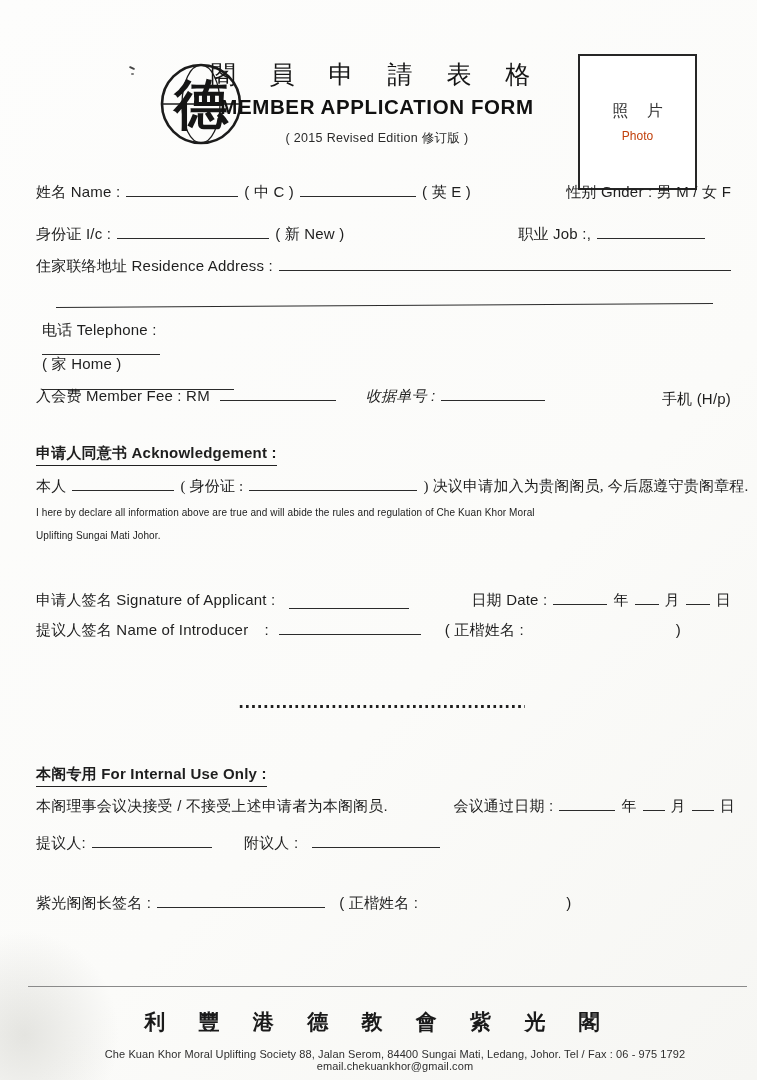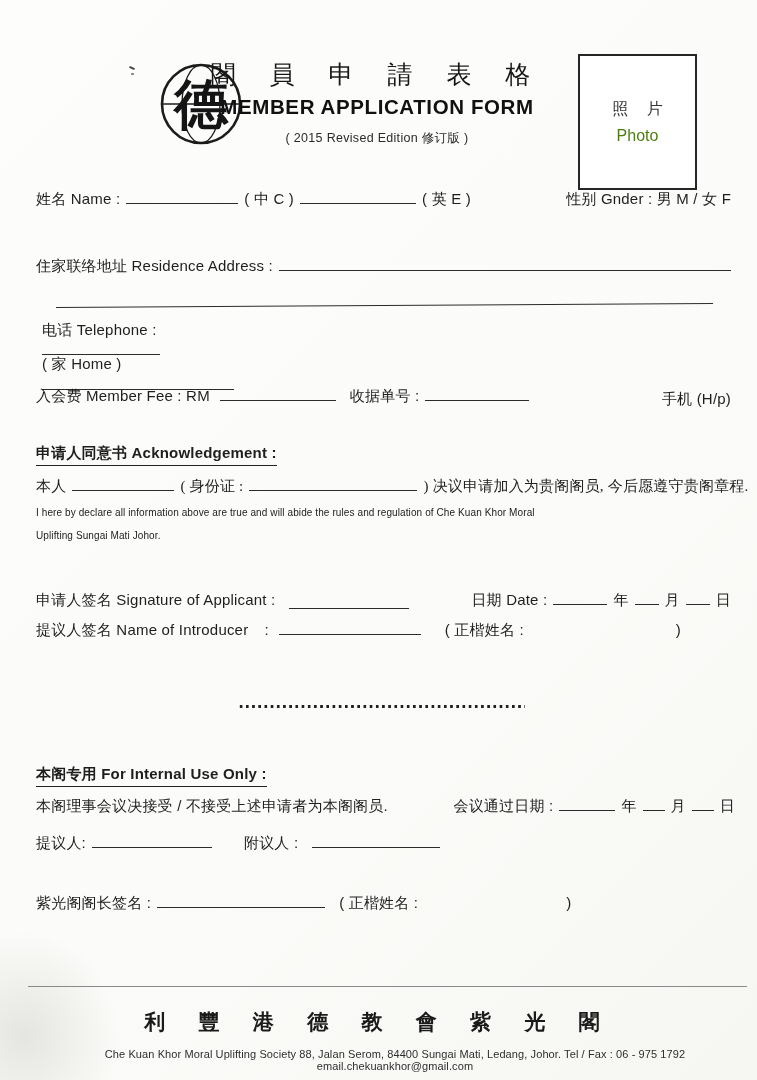--- a/index.html
+++ b/index.html
@@ -41,21 +41,21 @@
     font-size:25px;letter-spacing:13px;color:#161616;
   }
   .title-en{font-weight:bold;font-size:20.5px;letter-spacing:0.6px;margin-top:4px;color:#111;}
   .edition{font-size:12.5px;margin-top:11px;color:#2a2a2a;letter-spacing:0.3px;}
   .photo-box{
     position:absolute;left:578px;top:54px;width:115px;height:132px;
     border:2px solid #262626;background:#fff;
     display:flex;flex-direction:column;align-items:center;justify-content:center;gap:7px;
   }
   .photo-box .cn{font-size:16px;letter-spacing:7px;color:#333;padding-left:7px;}
-  .photo-box .en{font-size:16px;color:#4d7c0f;}
+  .photo-box .en{font-size:12px;color:#c2410c;}
   .smudge{position:absolute;left:128px;top:66px;width:8px;height:12px;}
   .smudge i{position:absolute;display:block;background:#444;border-radius:1px;}
   .smudge .s1{width:6px;height:2px;transform:rotate(24deg);top:1px;left:1px;}
   .smudge .s2{width:3px;height:2px;top:7px;left:3px;opacity:.7;}
 
   
   .addr-line2{
     position:absolute;left:56px;right:44px;top:303px;height:2px;
     border-bottom:1.5px solid #2b2b2b;transform:rotate(-0.35deg);
   }
@@ -107,48 +107,55 @@
     <div class="title-cn">閣 員 申 請 表 格</div>
     <div class="title-en">MEMBER APPLICATION FORM</div>
     <div class="edition">( 2015 Revised Edition 修订版 )</div>
   </div>
 
   <div class="photo-box">
     <span class="cn">照 片</span>
     <span class="en">Photo</span>
   </div>
 
-  <div class="row" style="top:189px;">
+  <div class="row" style="top:182px;">
     <span class="lbl">姓名 Name :</span>
     <span class="bl" style="width:112px;"></span>
     <span class="lbl">( 中 C )</span>
     <span class="bl" style="width:116px;"></span>
     <span class="lbl">( 英 E )</span>
     <span class="lbl ml-auto">性别 Gnder : 男 M / 女 F</span>
   </div>
 
+  <div class="row" style="top:224px;right:52px;">
+    <span class="lbl">身份证 I/c :</span>
+    <span class="bl" style="width:152px;"></span>
+    <span class="lbl">( 新 New )</span>
+    <span class="lbl ml-auto">职业 Job :,</span>
+    <span class="bl" style="width:108px;margin-right:0;"></span>
+  </div>
 
   <div class="row" style="top:256px;">
     <span class="lbl">住家联络地址 Residence Address :</span>
     <span class="bl grow" style="margin-right:0;"></span>
   </div>
   <div class="addr-line2"></div>
 
   <div class="row" style="top:321px;flex-direction:column;">
     <span class="lbl">电话 Telephone :</span>
     <span class="bl" style="width:118px;"></span>
     <span class="lbl">( 家 Home )</span>
     <span class="bl" style="width:192px;"></span>
     <span class="lbl ml-auto">手机 (H/p)</span>
   </div>
 
   <div class="row" style="top:386px;">
     <span class="lbl">入会费 Member Fee : RM</span>
     <span class="bl" style="width:116px;margin-left:10px;"></span>
-    <span class="lbl" style="margin-left:8px;">收据单号 :</span>
+    <span class="lbl" style="margin-left:24px;font-style:italic;">收据单号 :</span>
     <span class="bl" style="width:104px;"></span>
   </div>
 
   <div class="row" style="top:444px;">
     <span class="lbl u">申请人同意书 Acknowledgement :</span>
   </div>
 
   <div class="row" style="top:476px;font-family:Liberation Serif, serif;">
     <span class="lbl">本人</span>
     <span class="bl" style="width:102px;"></span>

